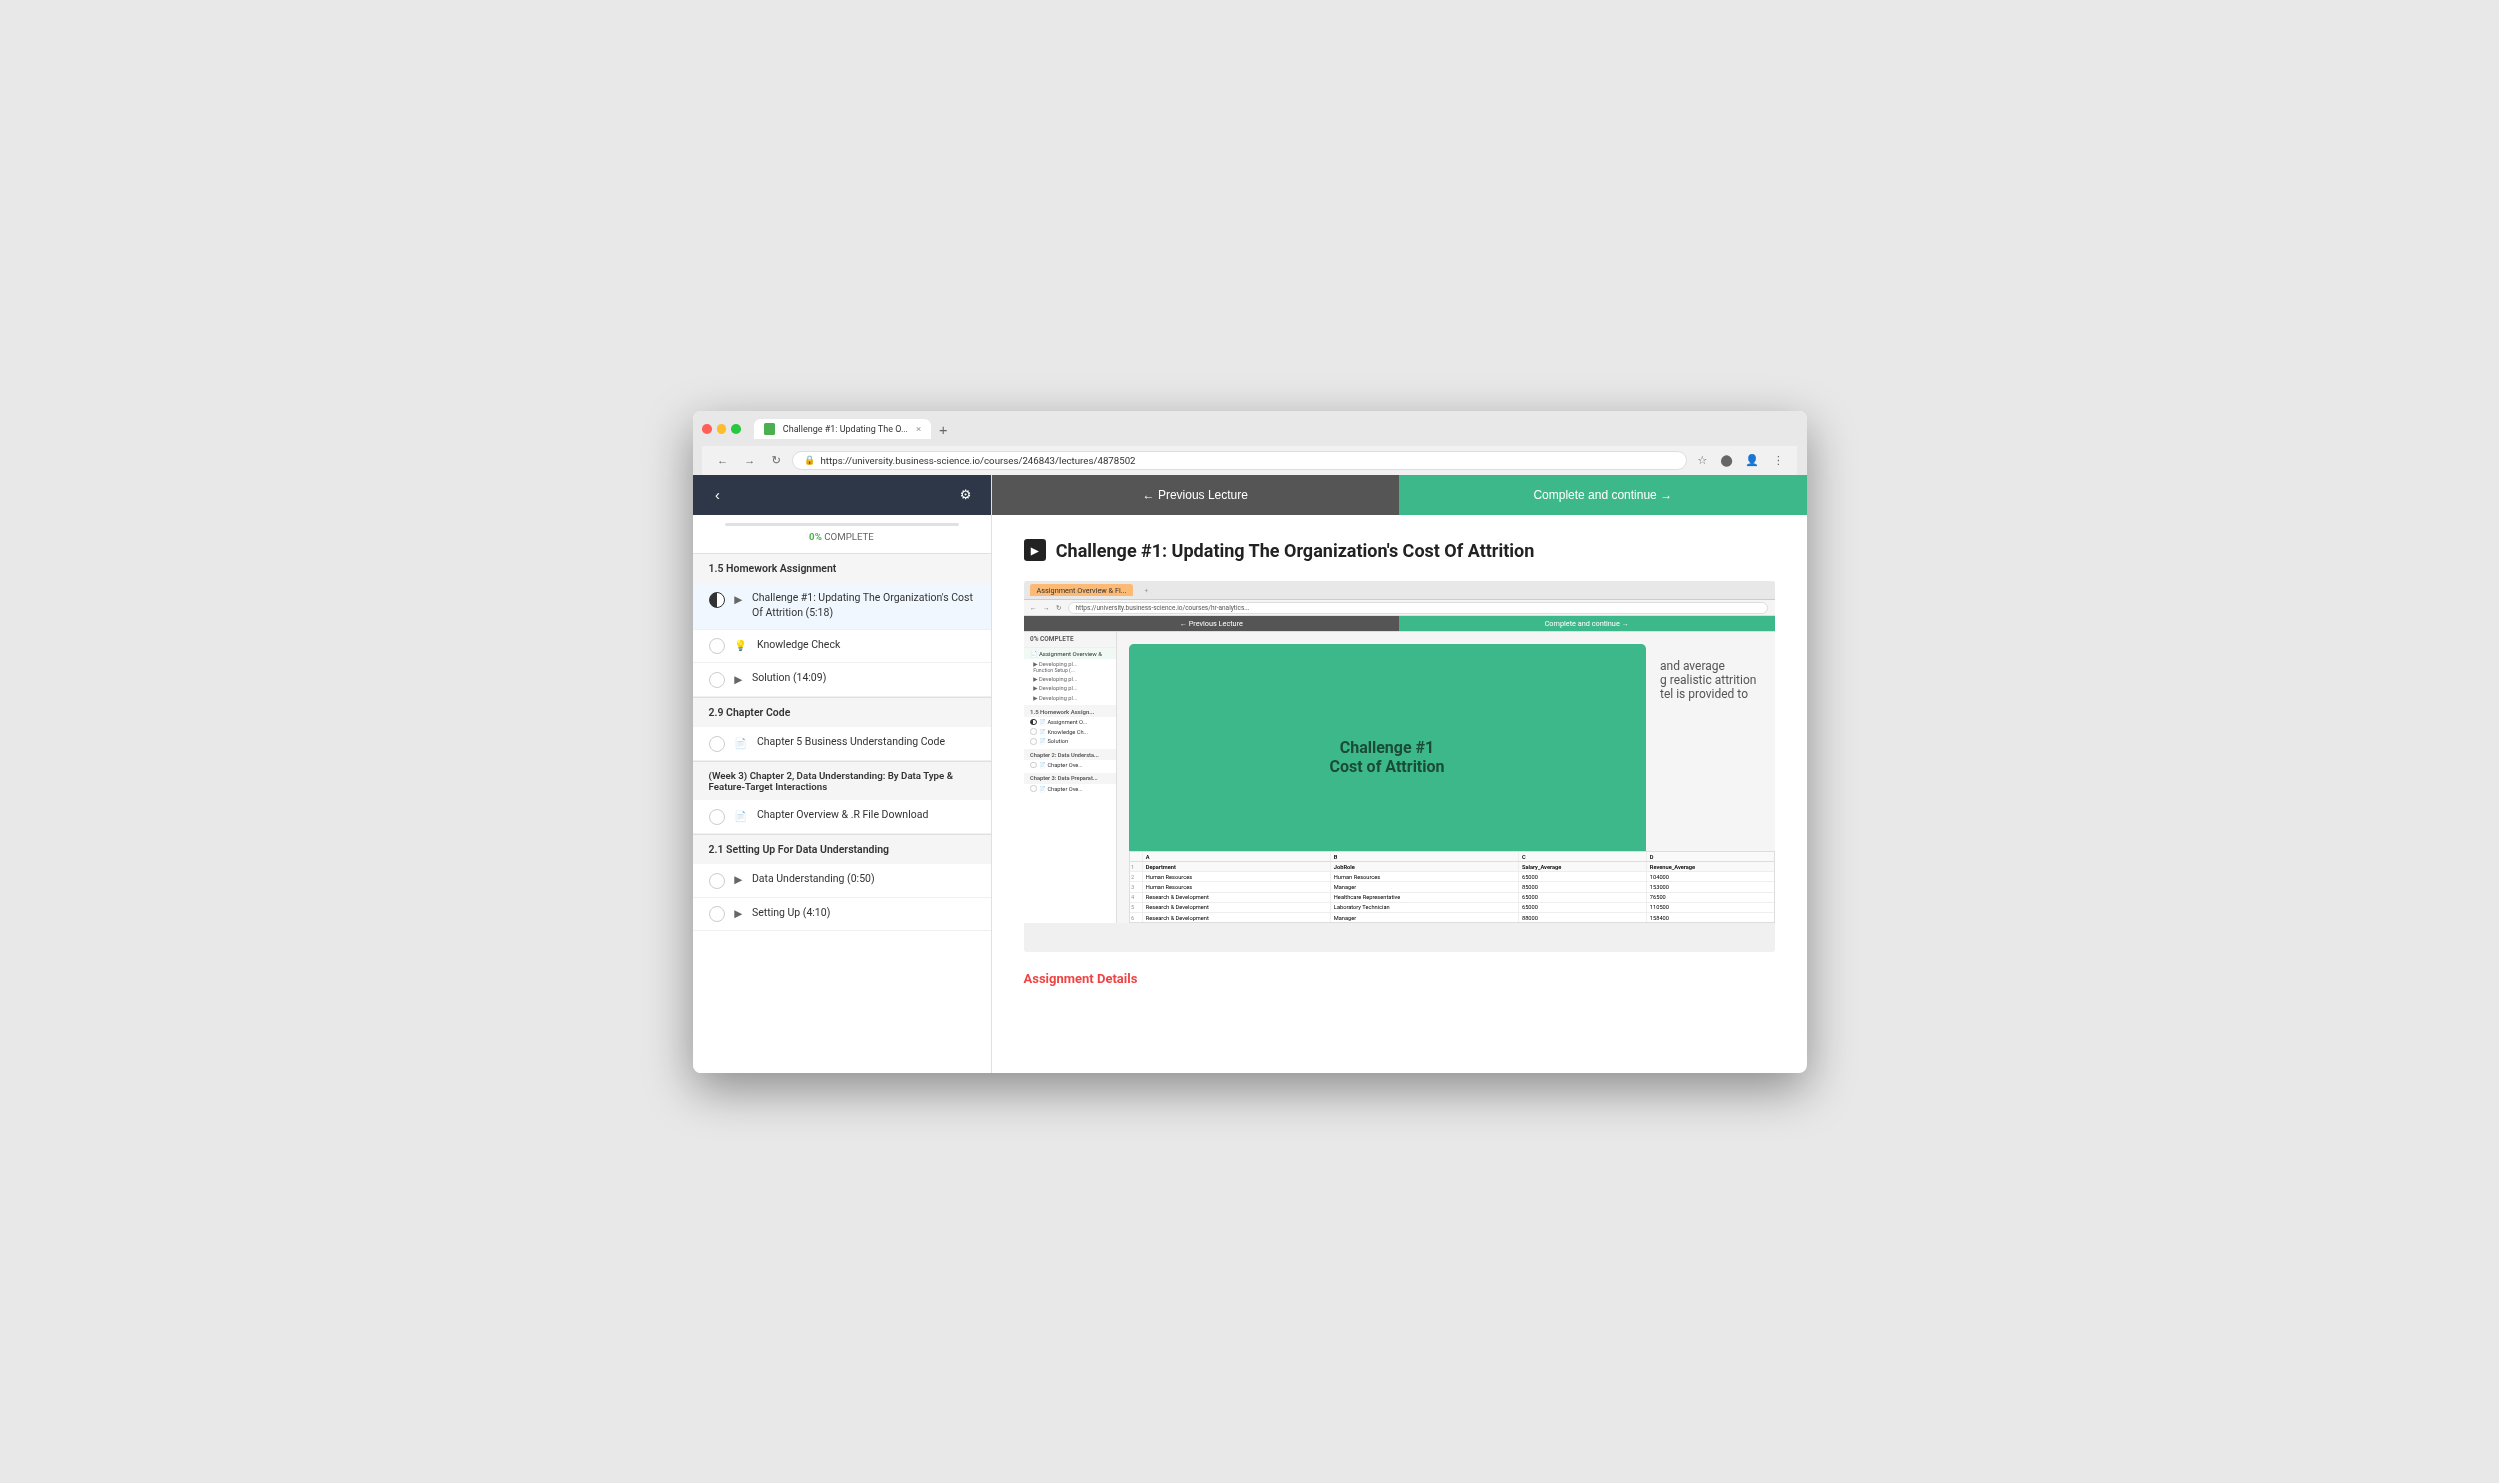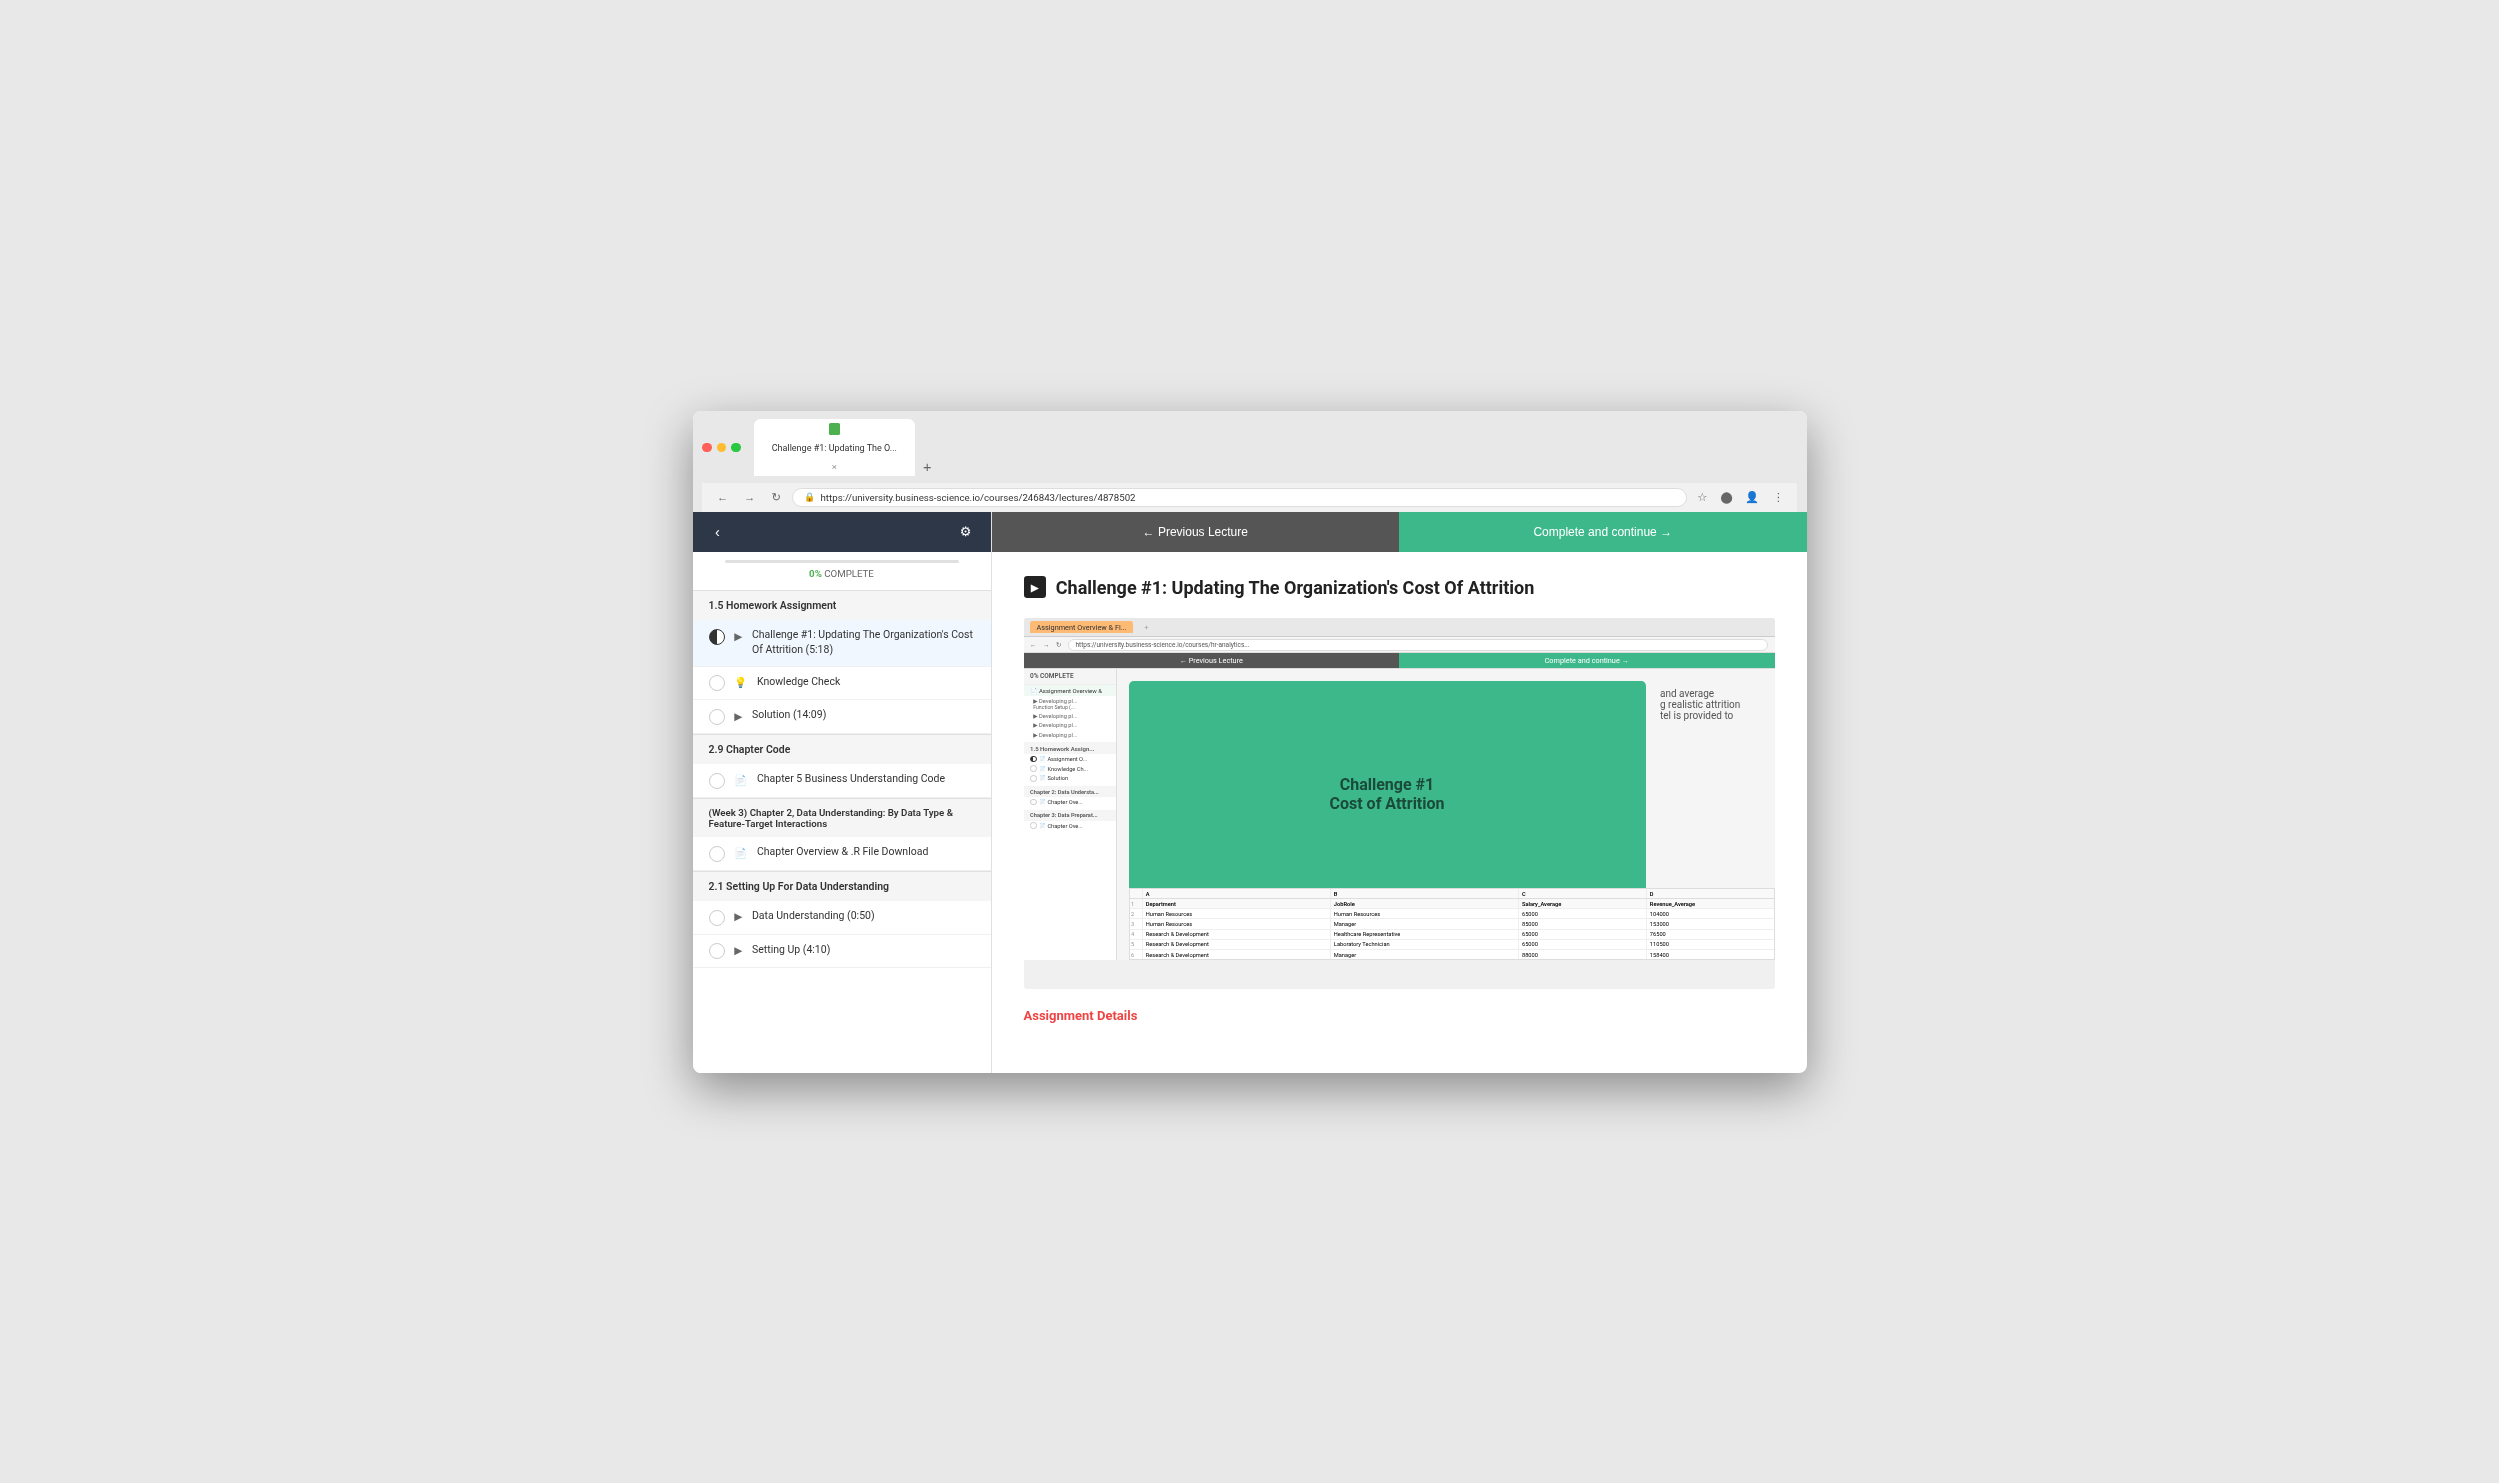--- a/index.html
+++ b/index.html
@@ -63,21 +63,20 @@
       background: #fff;
       border-radius: 6.5px 6.5px 0 0;
       padding: 4.8px 9.7px;
       font-size: 9.7px;
       display: flex;
       align-items: center;
       gap: 8px;
       color: #333;
       min-width: 161px;
       max-width: 178px;
-      flex-direction: column;
     }
 
     .browser-tab .tab-favicon {
       width: 11.3px;
       height: 11.3px;
       background: #4CAF50;
       border-radius: 1.6px;
       flex-shrink: 0;
     }
 
@@ -588,21 +587,21 @@
                 📄 Chapter Ove...
               </div>
             </div>
 
             <div style="flex:1; position:relative; background:#f5f5f5; overflow:hidden;">
 
               <div style="position:absolute; top:12px; left:12px; right:129px; bottom:48px; background:#3db88a; border-radius:4.8px; display:flex; flex-direction:column; align-items:center; justify-content:center; text-align:center; padding:16px;">
                 <div style="color:#1a4a38; font-size:16px; font-weight:700; margin-bottom:4.8px;">Challenge #1<br>Cost of Attrition</div>
               </div>
 
-              <div style="position:absolute; right:0; top:12px; width:121px; font-size:10px; color:#555; padding:6.5px;">
+              <div style="position:absolute; right:0; top:20px; width:121px; font-size:12px; color:#555; padding:6.5px;">
                 and average<br>
                 g realistic attrition<br>
                 tel is provided to
               </div>
 
               <div style="position:absolute; bottom:0; left:12px; right:0; background:#fff; border:0.8px solid #ddd;">
                 <div style="display:flex; background:#f9f9f9; border-bottom:0.8px solid #ddd;">
                   <div style="width:13px; flex-shrink:0; font-size:5.7px; padding:1.6px 1.6px; color:#999; border-right:0.8px solid #eee;"></div>
                   <div style="flex:1.5; font-size:5.7px; padding:1.6px 3.2px; font-weight:600; border-right:0.8px solid #eee;">A</div>
                   <div style="flex:1.5; font-size:5.7px; padding:1.6px 3.2px; font-weight:600; border-right:0.8px solid #eee;">B</div>

